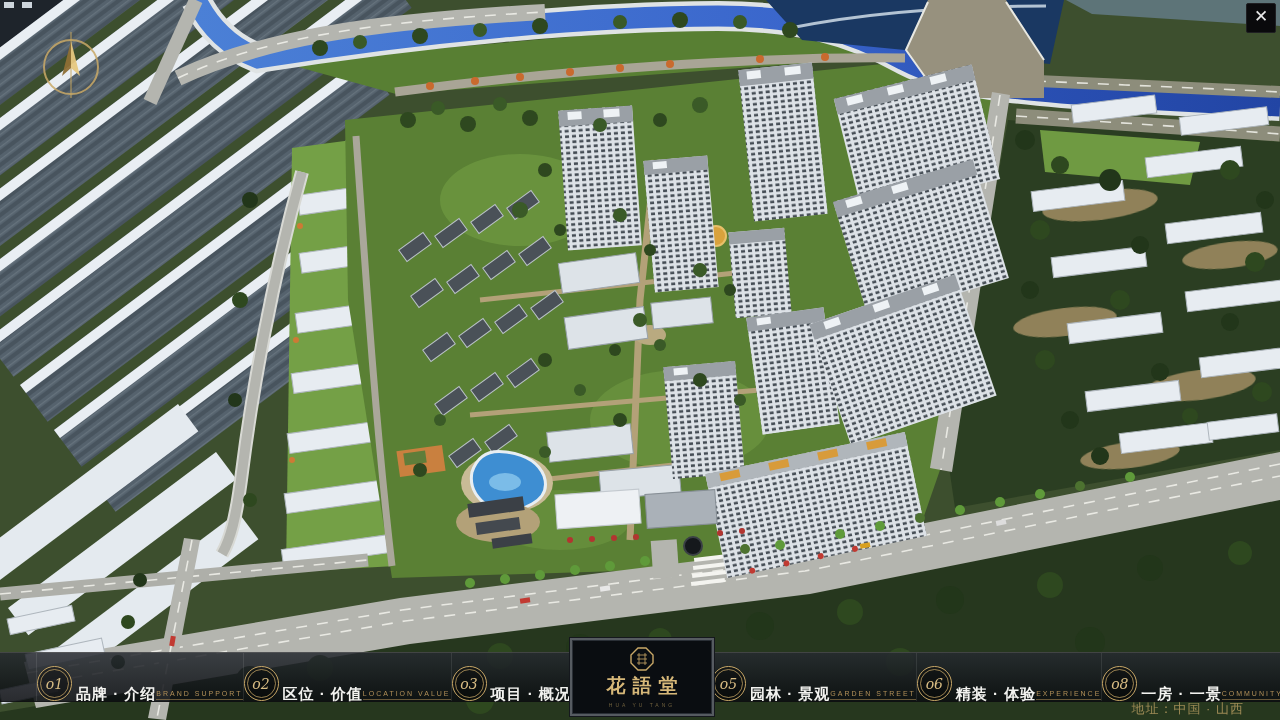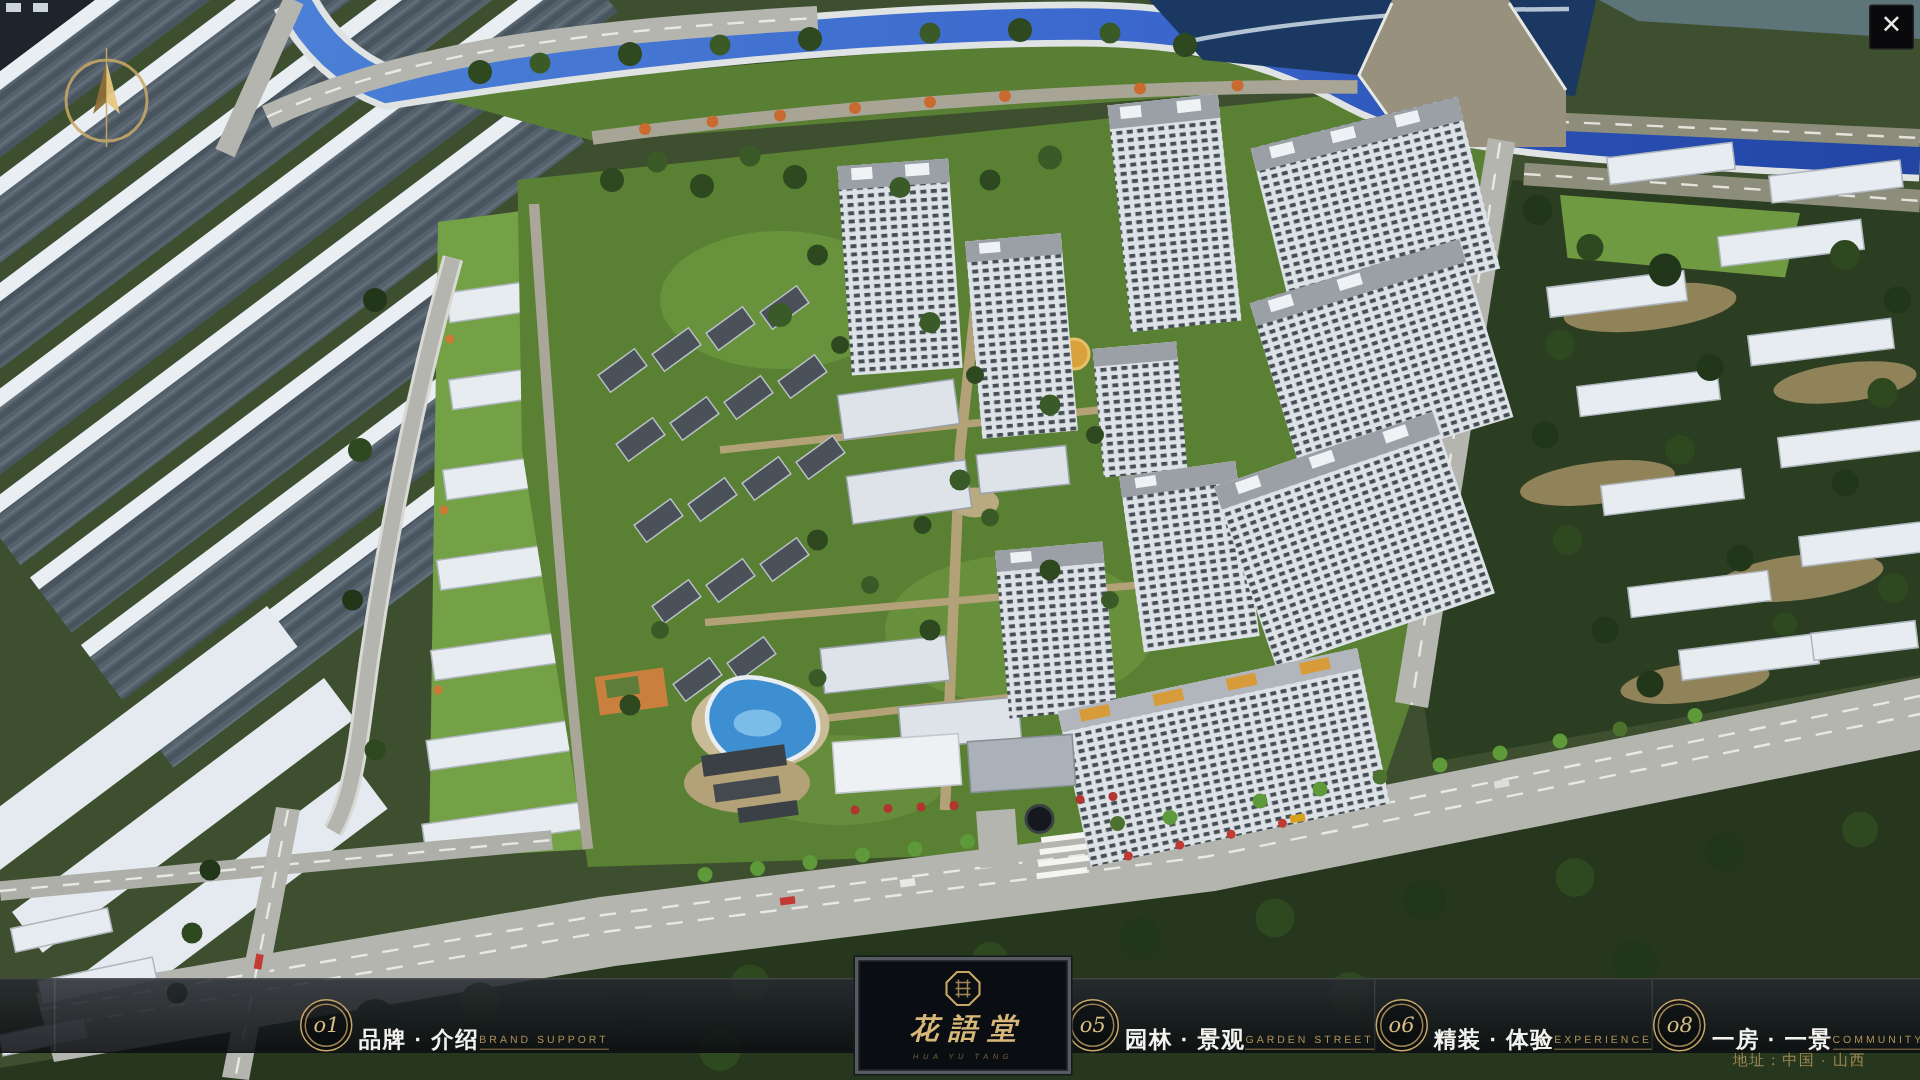--- a/index.html
+++ b/index.html
@@ -34,25 +34,25 @@
     background:rgba(0,0,0,.38);display:flex;align-items:center;justify-content:center;flex:0 0 auto;}
   .badge::after{content:"";position:absolute;inset:2px;border:1px solid rgba(201,168,103,.75);border-radius:50%;}
   .badge i{font-family:"DejaVu Serif",serif;font-style:italic;font-size:14px;color:#d9bd84;}
   .txt{display:flex;flex-direction:row;align-items:flex-start;line-height:1;}
   .txt b{font-size:15px;font-weight:bold;color:#f2f2ef;letter-spacing:1px;white-space:nowrap;}
   .txt u{text-decoration:none;font-size:7px;color:#b29058;letter-spacing:2px;margin-top:4px;
     padding-bottom:2px;border-bottom:1px solid rgba(178,144,88,.55);white-space:nowrap;}
   
   #logoBox{position:absolute;left:570px;top:638px;width:140px;height:74px;background:#0a0d11;
     border:2px solid #565b61;box-shadow:0 0 0 1px #15181d, inset 0 0 0 1px #2a2f36;z-index:5;
-    display:flex;flex-direction:column;align-items:center;justify-content:center;font-style:italic;}
+    display:flex;flex-direction:column;align-items:center;justify-content:center;}
   #logoTitle{font-family:"DejaVu Serif",serif;font-weight:bold;font-size:19px;color:#d7b879;
     letter-spacing:7px;text-indent:7px;margin-top:2px;}
   #logoSub{font-size:5px;color:#8a7648;letter-spacing:3px;margin-top:3px;opacity:.8;}
-  #address{position:absolute;right:36px;top:700px;font-size:10px;color:#9d8a55;letter-spacing:1px;}
+  #address{position:absolute;right:36px;top:700px;font-size:13px;color:#9d8a55;letter-spacing:1px;}
 </style>
 </head>
 <body>
 
 <div id="app">
 
 <svg id="scene" viewBox="0 0 1280 720" preserveAspectRatio="none">
   <defs>
     <pattern id="pw" width="7" height="5.5" patternUnits="userSpaceOnUse">
       <rect width="7" height="5.5" fill="#dde2e7"></rect>
@@ -458,20 +458,38 @@
   <div id="navL" class="navgrp">
     <div class="cell">
       <span class="badge">
             <i>o1</i>
           </span>
       <span class="txt">
             <b>品牌 · 介绍</b>
       <u>BRAND SUPPORT</u>
           </span>
     </div>
+    <div class="cell">
+      <span class="badge">
+            <i>o2</i>
+          </span>
+      <span class="txt">
+            <b>区位 · 价值</b>
+      <u>LOCATION VALUE</u>
+          </span>
+    </div>
+    <div class="cell">
+      <span class="badge">
+            <i>o3</i>
+          </span>
+      <span class="txt">
+            <b>项目 · 概况</b>
+      <u>PROJECT SURVEY</u>
+          </span>
+    </div>
   </div>
   <div id="navR" class="navgrp">
     <div class="cell">
       <span class="badge">
             <i>o5</i>
           </span>
       <span class="txt">
             <b>园林 · 景观</b>
       <u>GARDEN STREET</u>
           </span>

